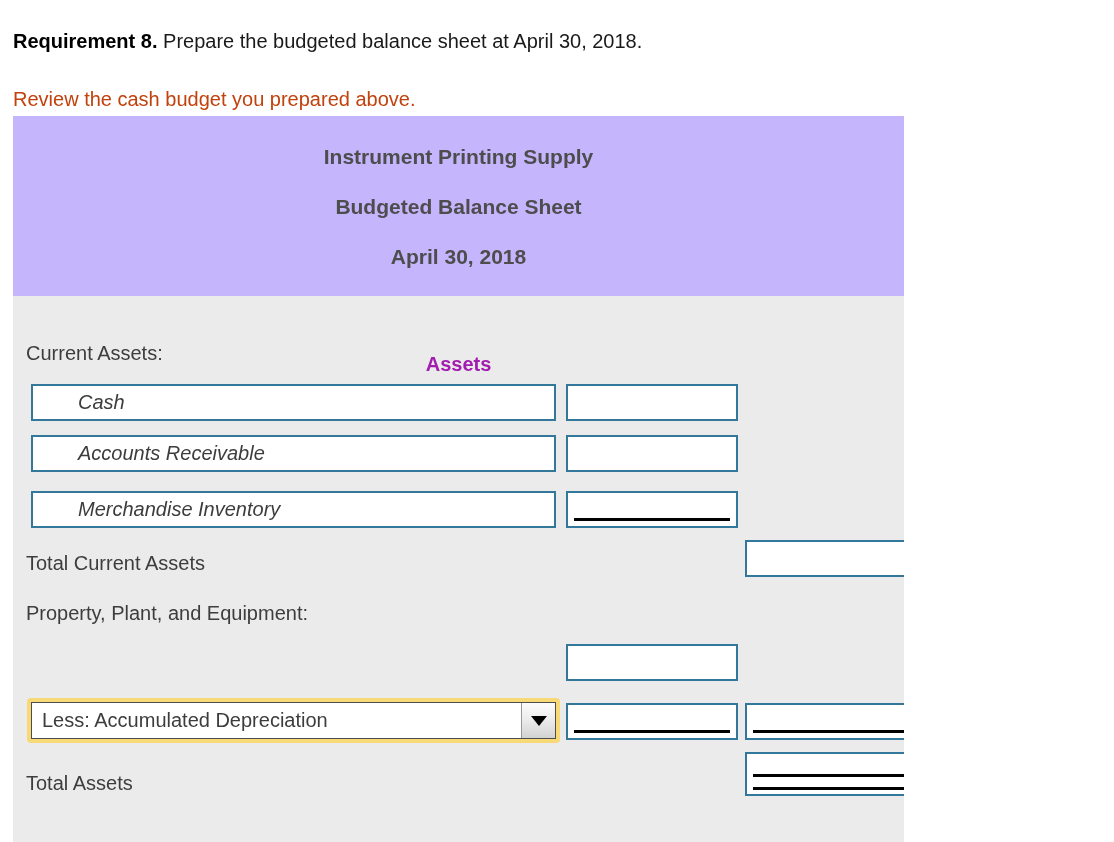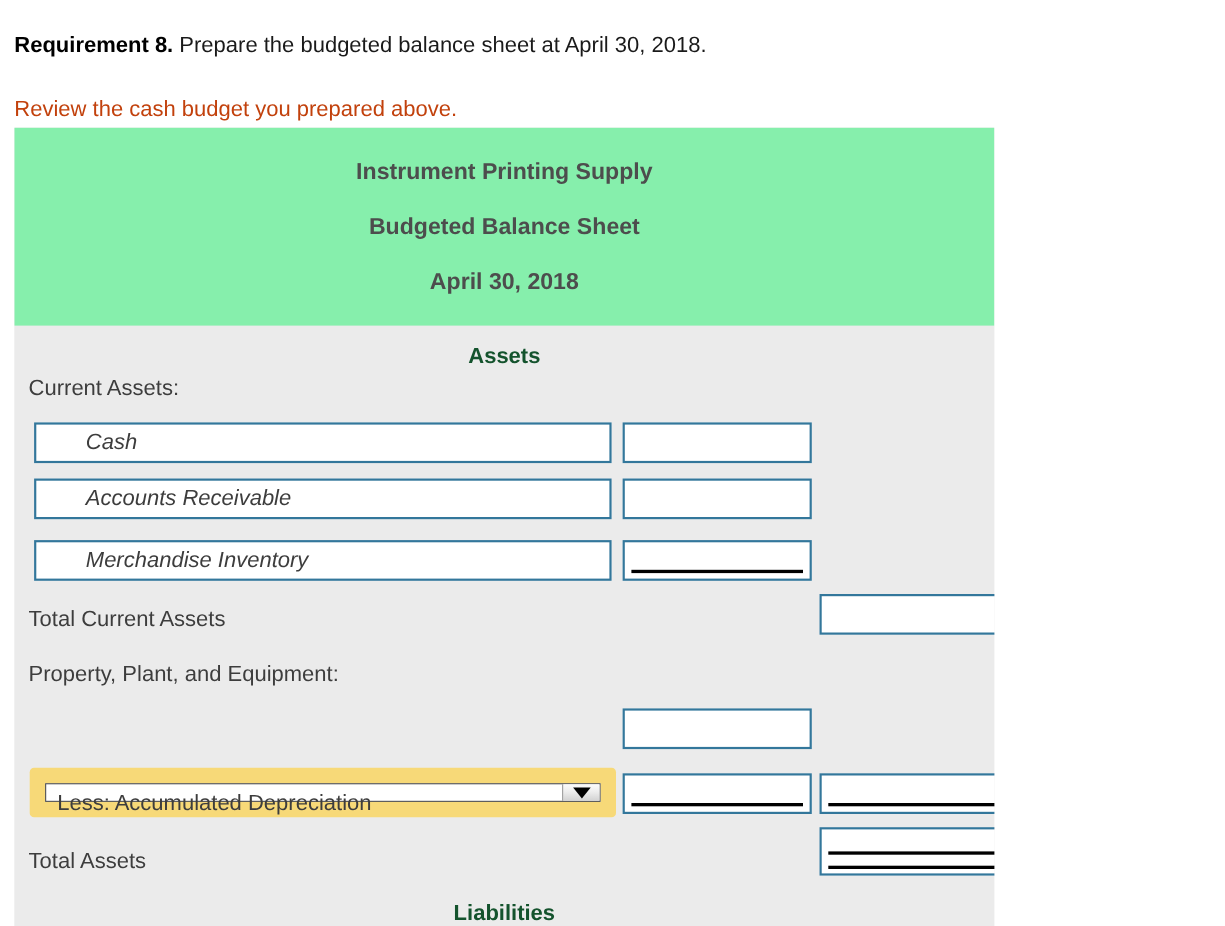--- a/index.html
+++ b/index.html
@@ -41,37 +41,38 @@
   .worksheet {
     position: absolute;
     left: 13px;
     top: 116px;
     width: 891px;
     height: 726px;
     background: #ebebeb;
     overflow: hidden;
   }
   .ws-head {
-    background: #86efac;
+    background: #c4b5fd;
     padding: 16px 0 14px 0;
   }
   .ws-head-line {
     text-align: center;
     font-size: 21px;
     font-weight: bold;
     color: #4d4d4d;
     line-height: 50px;
   }
   .section-title {
     text-align: center;
     font-size: 20px;
     font-weight: bold;
-    color: #14532d;
+    color: #a21caf;
     line-height: 28px;
     padding-top: 14px;
+    margin-top: 40px;
   }
   .section-title.liab {
     padding-top: 24px;
   }
 
   
   .row {
     position: relative;
     height: 50px;
   }
@@ -130,21 +131,21 @@
   
   .select-wrap {
     position: absolute;
     left: 1px;
     top: -4px;
     width: 533px;
     height: 45px;
     background: #f7d978;
     border-radius: 4px;
     box-sizing: border-box;
-    padding: 14px;
+    padding: 4px;
   }
   .select-inner {
     position: relative;
     width: 100%;
     height: 100%;
     background: #ffffff;
     border: 1px solid #4d4d4d;
     box-sizing: border-box;
   }
   .select-inner .sel-text {

